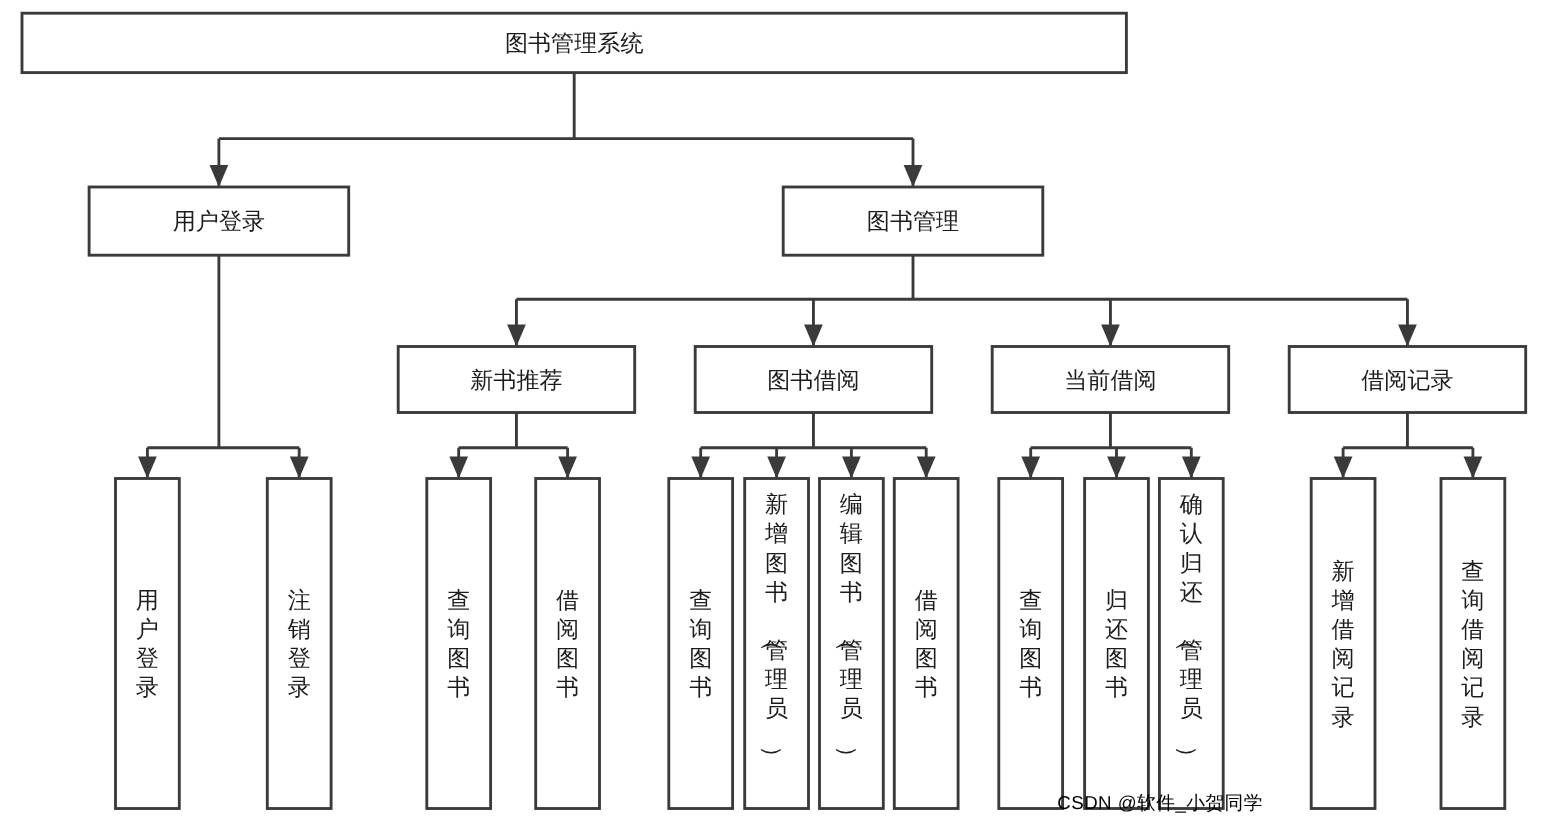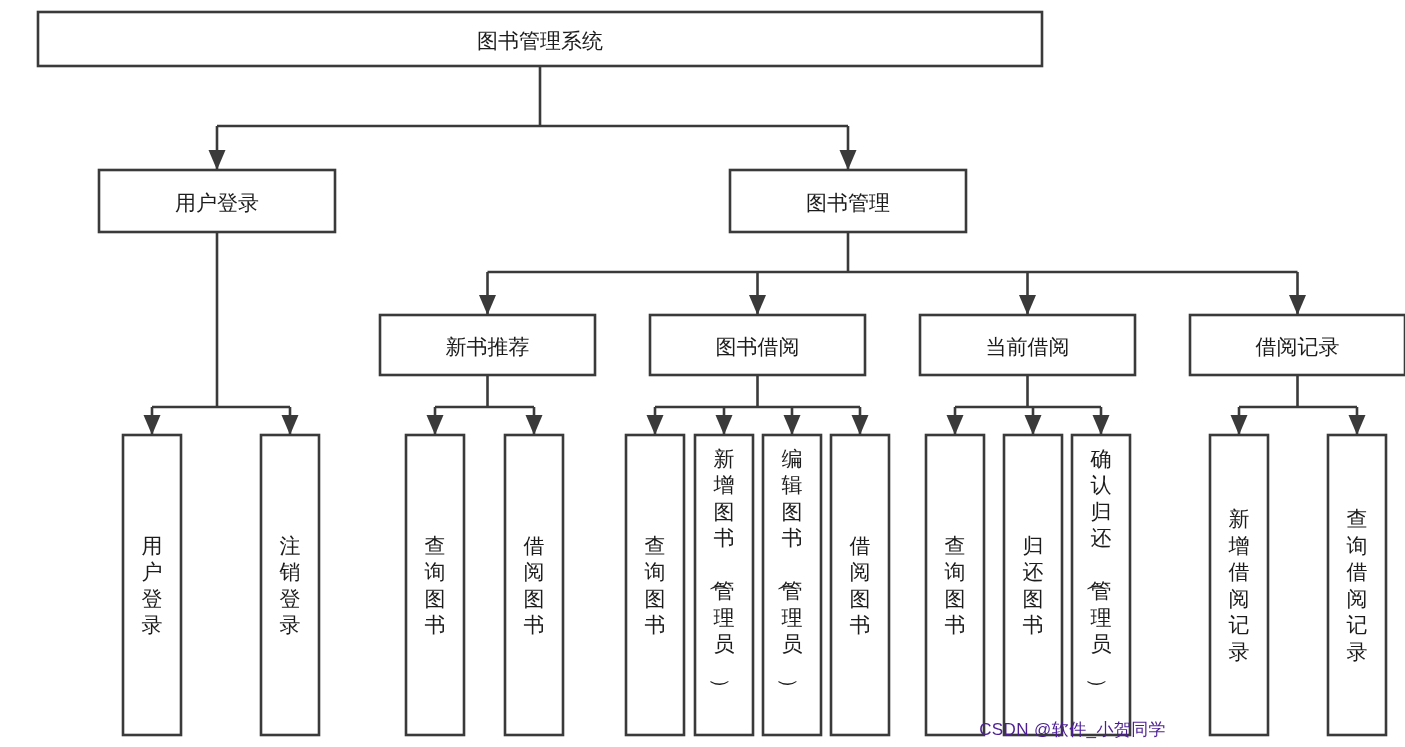--- a/index.html
+++ b/index.html
@@ -11,21 +11,20 @@
     width: 1405px;
     height: 747px;
     font-family: "Liberation Sans", "DejaVu Sans", sans-serif;
     overflow: hidden;
   }
   #diagram-root {
     position: relative;
     width: 1156px;
     height: 747px;
     background: #ffffff;
-    margin-left: 18px;
   }
   svg.diagram {
     position: absolute;
     left: 0;
     top: 0;
     width: 1405px;
     height: 747px;
   }
   .node-box {
     fill: #ffffff;
@@ -54,21 +53,21 @@
     font-size: 21px;
     fill: #1c1c1c;
     text-anchor: middle;
   }
   .watermark {
     position: absolute;
     right: 8px;
     bottom: 6px;
     font-family: "Liberation Sans", "DejaVu Sans", sans-serif;
     font-size: 17px;
-    color: #4c1d95;
+    color: #000000;
     white-space: nowrap;
     letter-spacing: 0.4px;
   }
 </style>
 </head>
 <body>
 
 <div id="diagram-root">
   <svg class="diagram" viewBox="0 0 1405 747">
     <g id="connectors-layer">

